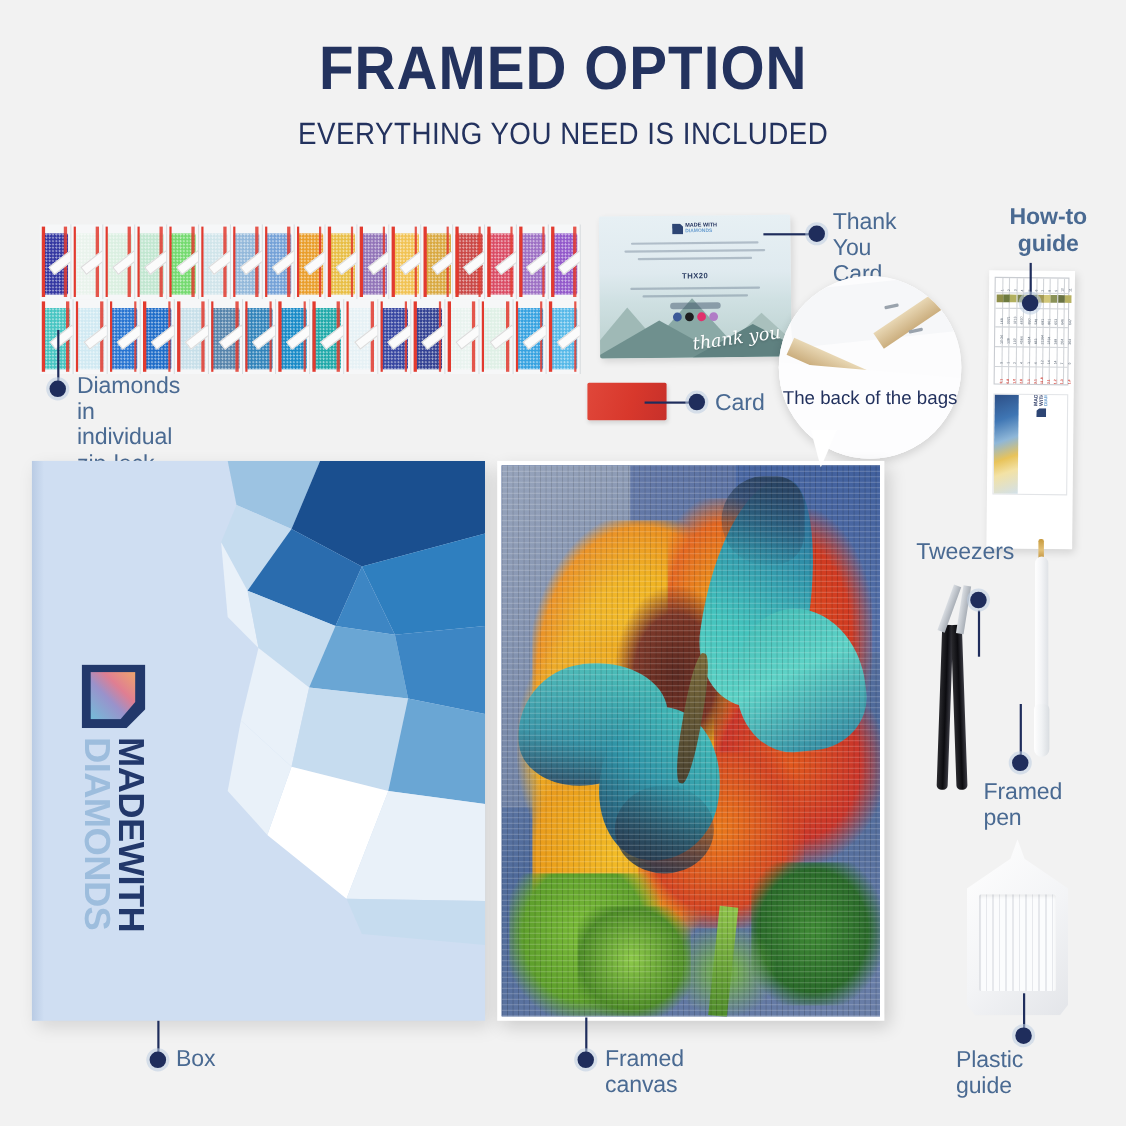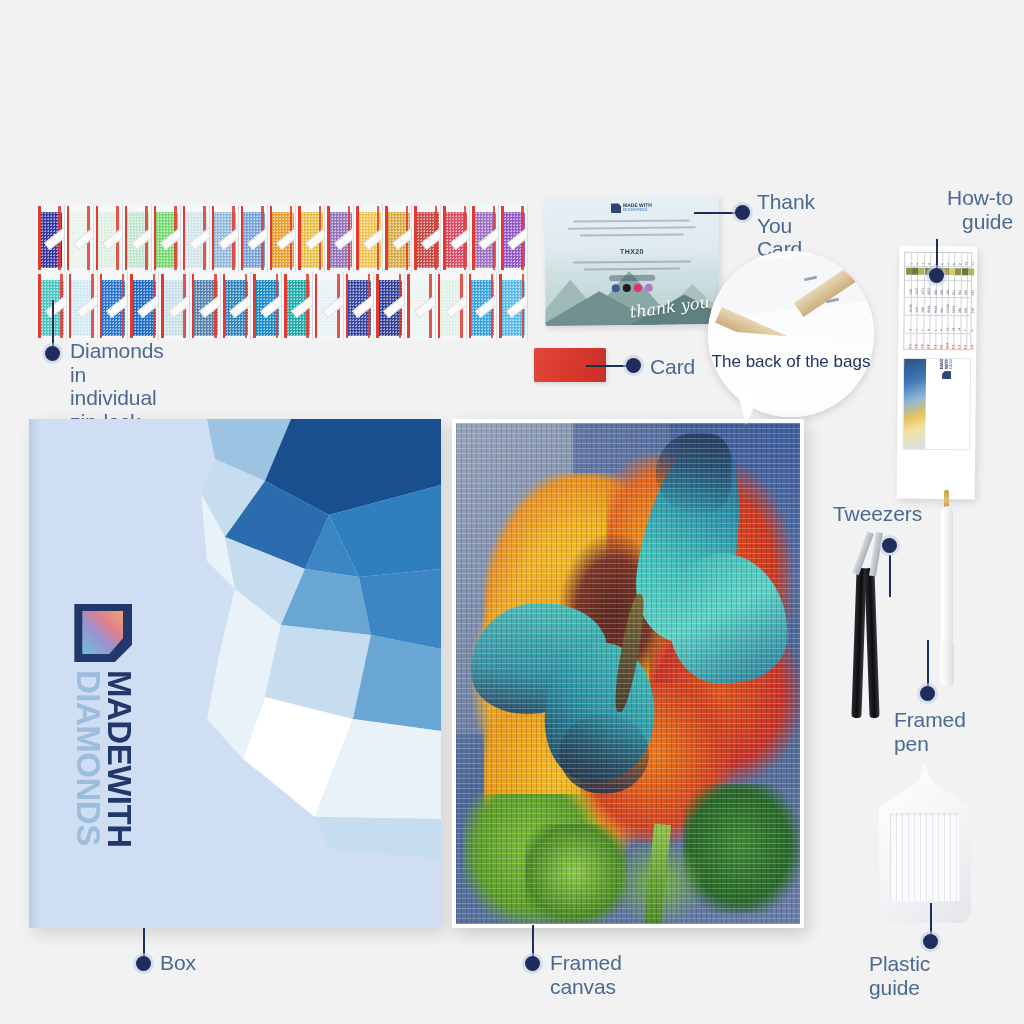--- a/index.html
+++ b/index.html
@@ -292,20 +292,24 @@
     background-image:repeating-linear-gradient(90deg,#e6e8ec 0 1.5px, #fbfcfd 1.5px 6px);
     border-radius:2px;
     box-shadow:inset 0 2px 3px rgba(0,0,0,0.07);
   }
 </style>
 </head>
 <body>
 
 <div class="stage">
 
+  <div class="header">
+    <div class="title">FRAMED OPTION</div>
+    <div class="subtitle">EVERYTHING YOU NEED IS INCLUDED</div>
+  </div>
 
   <div>
     <div class="bagrow" id="bagrow1" style="left:36px; top:204px; width:492px;">
         <div class="bag" style="left: 0px; width: 28.9412px;">
           <div class="beads" style="background-color: rgb(43, 47, 158);"></div>
           <div class="zip"></div>
           <div class="zip2"></div>
           <div class="lbl"></div>
         </div>
         <div class="bag" style="left: 28.9412px; width: 28.9412px;">
@@ -662,21 +666,21 @@
         <span>
           <span class="t1" style="display:block">MADE WITH</span>
           <span class="t2" style="display:block">DIAMONDS</span>
         </span>
       </div>
     </div>
   </div>
   <div class="callout">
     <div class="co-line v" style="left:936px; top:239px; height:36px;"></div>
     <div class="co-dot" style="left:929px; top:268px;"></div>
-    <div class="co-text" style="left:893px; top:186px; width:120px; text-align:right;">How-to
+    <div class="co-text" style="left:893px; top:186px; width:120px; text-align:center;font-weight:bold;">How-to
 guide</div>
   </div>
 
   <div class="box">
     <div class="spine"></div>
     <div id="boxfacets">
         <svg width="412" height="509" style="position: absolute; left: 0px; top: 0px;">
           <polygon points="178 0, 262 0, 236 62, 186 40" fill="#9cc3e2"></polygon>
           <polygon points="186 40, 236 62, 196 118, 172 74" fill="#c6dcef"></polygon>
           <polygon points="262 0, 412 0, 412 66, 300 96, 236 62" fill="#1a4f8f"></polygon>
@@ -755,21 +759,21 @@
 
   <div class="tweezers">
     <div class="arm" style="left:4px; transform:rotate(2deg);"></div>
     <div class="arm" style="left:17px; transform:rotate(-2deg);"></div>
     <div class="tip" style="left:2px; top:2px; transform:rotate(20deg); transform-origin:bottom;"></div>
     <div class="tip" style="left:19px; top:4px; transform:rotate(9deg); transform-origin:bottom;"></div>
   </div>
   <div class="callout">
     <div class="co-line v" style="left:889px; top:555px; height:42px;"></div>
     <div class="co-dot" style="left:882px; top:538px;"></div>
-    <div class="co-text" style="left:833px; top:502px;">Tweezers</div>
+    <div class="co-text" style="left:833px; top:490px;">Tweezers</div>
   </div>
 
   <div class="pen">
     <div class="nib"></div>
     <div class="body"></div>
     <div class="grip"></div>
   </div>
   <div class="callout">
     <div class="co-line v" style="left:927px; top:640px; height:48px;"></div>
     <div class="co-dot" style="left:920px; top:686px;"></div>

